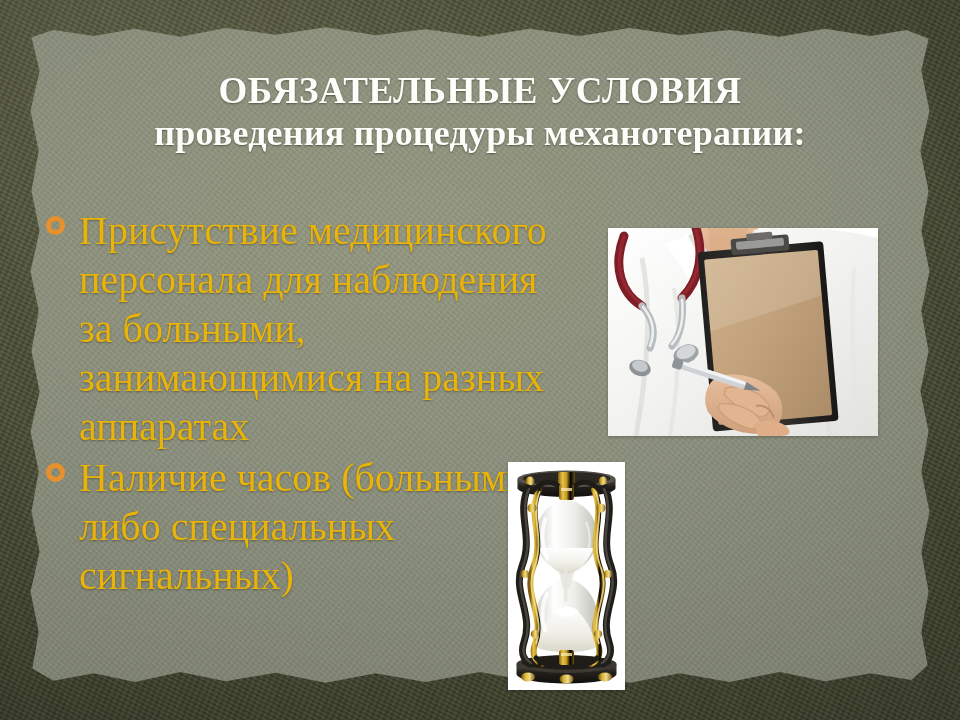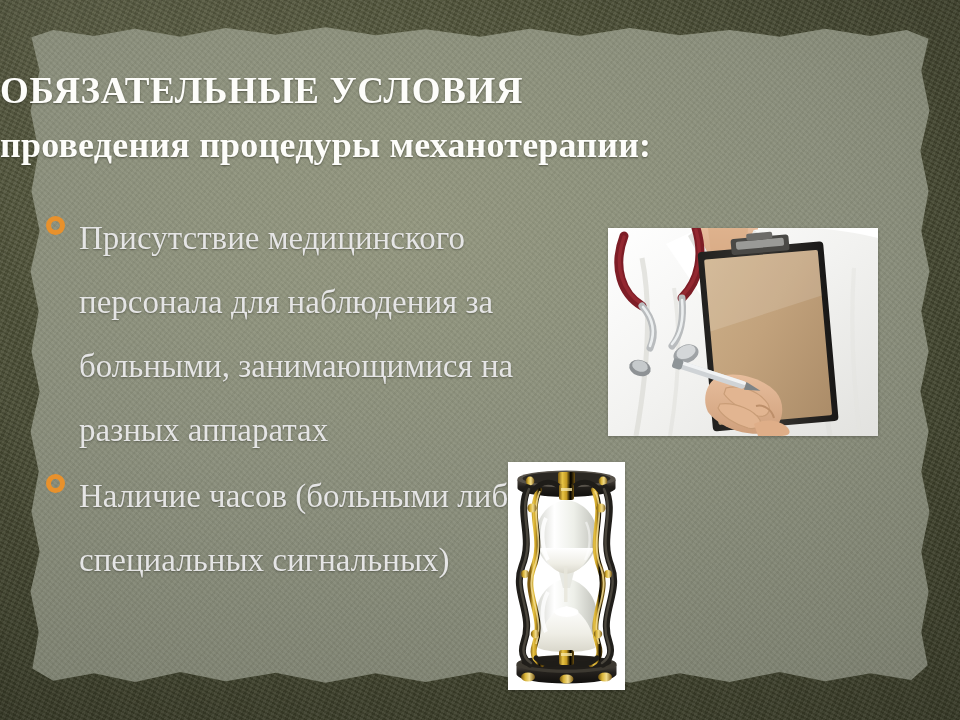--- a/index.html
+++ b/index.html
@@ -51,32 +51,32 @@
       99.3% 96.0%, 97.5% 98.2%,
       93.0% 97.2%, 88.0% 98.4%, 83.0% 97.0%, 77.5% 98.5%, 72.0% 97.2%,
       66.5% 98.6%, 61.0% 97.1%, 55.5% 98.4%, 50.0% 97.0%, 44.0% 98.5%,
       38.5% 97.2%, 33.0% 98.6%, 27.5% 97.1%, 22.0% 98.4%, 17.0% 97.0%,
       12.0% 98.5%, 7.5% 97.2%, 3.0% 98.3%, 0.7% 96.5%,
       1.4% 91.0%, 0.5% 85.0%, 1.5% 79.0%, 0.6% 73.0%, 1.4% 67.0%,
       0.5% 61.0%, 1.5% 55.0%, 0.6% 49.0%, 1.4% 43.0%, 0.5% 37.0%,
       1.5% 31.0%, 0.6% 25.0%, 1.4% 19.0%, 0.5% 13.0%, 1.5% 7.0%);}
 
   
-  .title{position:absolute;left:0;top:72px;width:960px;text-align:left;
+  .title{position:absolute;left:0;top:72px;width:960px;text-align:center;
     color:#fdfdfa;line-height:1.02;letter-spacing:.2px;
     text-shadow:0 1px 2px rgba(40,42,30,.55);pointer-events:none;}
   .title .l1{display:block;font-size:37px;font-weight:700;letter-spacing:.6px;}
-  .title .l2{display:block;font-size:36px;font-weight:700;margin-top:17px;}
+  .title .l2{display:block;font-size:36px;font-weight:700;margin-top:5px;}
 
   
   .bullets{position:absolute;left:44px;top:206px;width:520px;}
   .bullet{position:relative;display:block;padding-left:35px;margin:0 0 2px 0;}
   .ring{position:absolute;left:2px;top:10px;width:19px;height:19px;
     border:5px solid #e8912c;border-radius:50%;box-sizing:border-box;}
-  .btxt{display:block;color:#e5e5e5;font-size:33px;line-height:64px;
+  .btxt{display:block;color:#eab308;font-size:40px;line-height:49px;
     text-shadow:0 1px 2px rgba(40,42,30,.45);}
 
   
   .photo-doc{position:absolute;left:608px;top:228px;width:270px;height:208px;
     background:#fff;overflow:hidden;box-shadow:0 1px 3px rgba(0,0,0,.25);}
   .ph-in{position:absolute;inset:0;overflow:hidden;}
 
   
   .photo-hg{position:absolute;left:508px;top:462px;width:117px;height:228px;
     background:#fff;overflow:hidden;box-shadow:0 1px 3px rgba(0,0,0,.25);}

